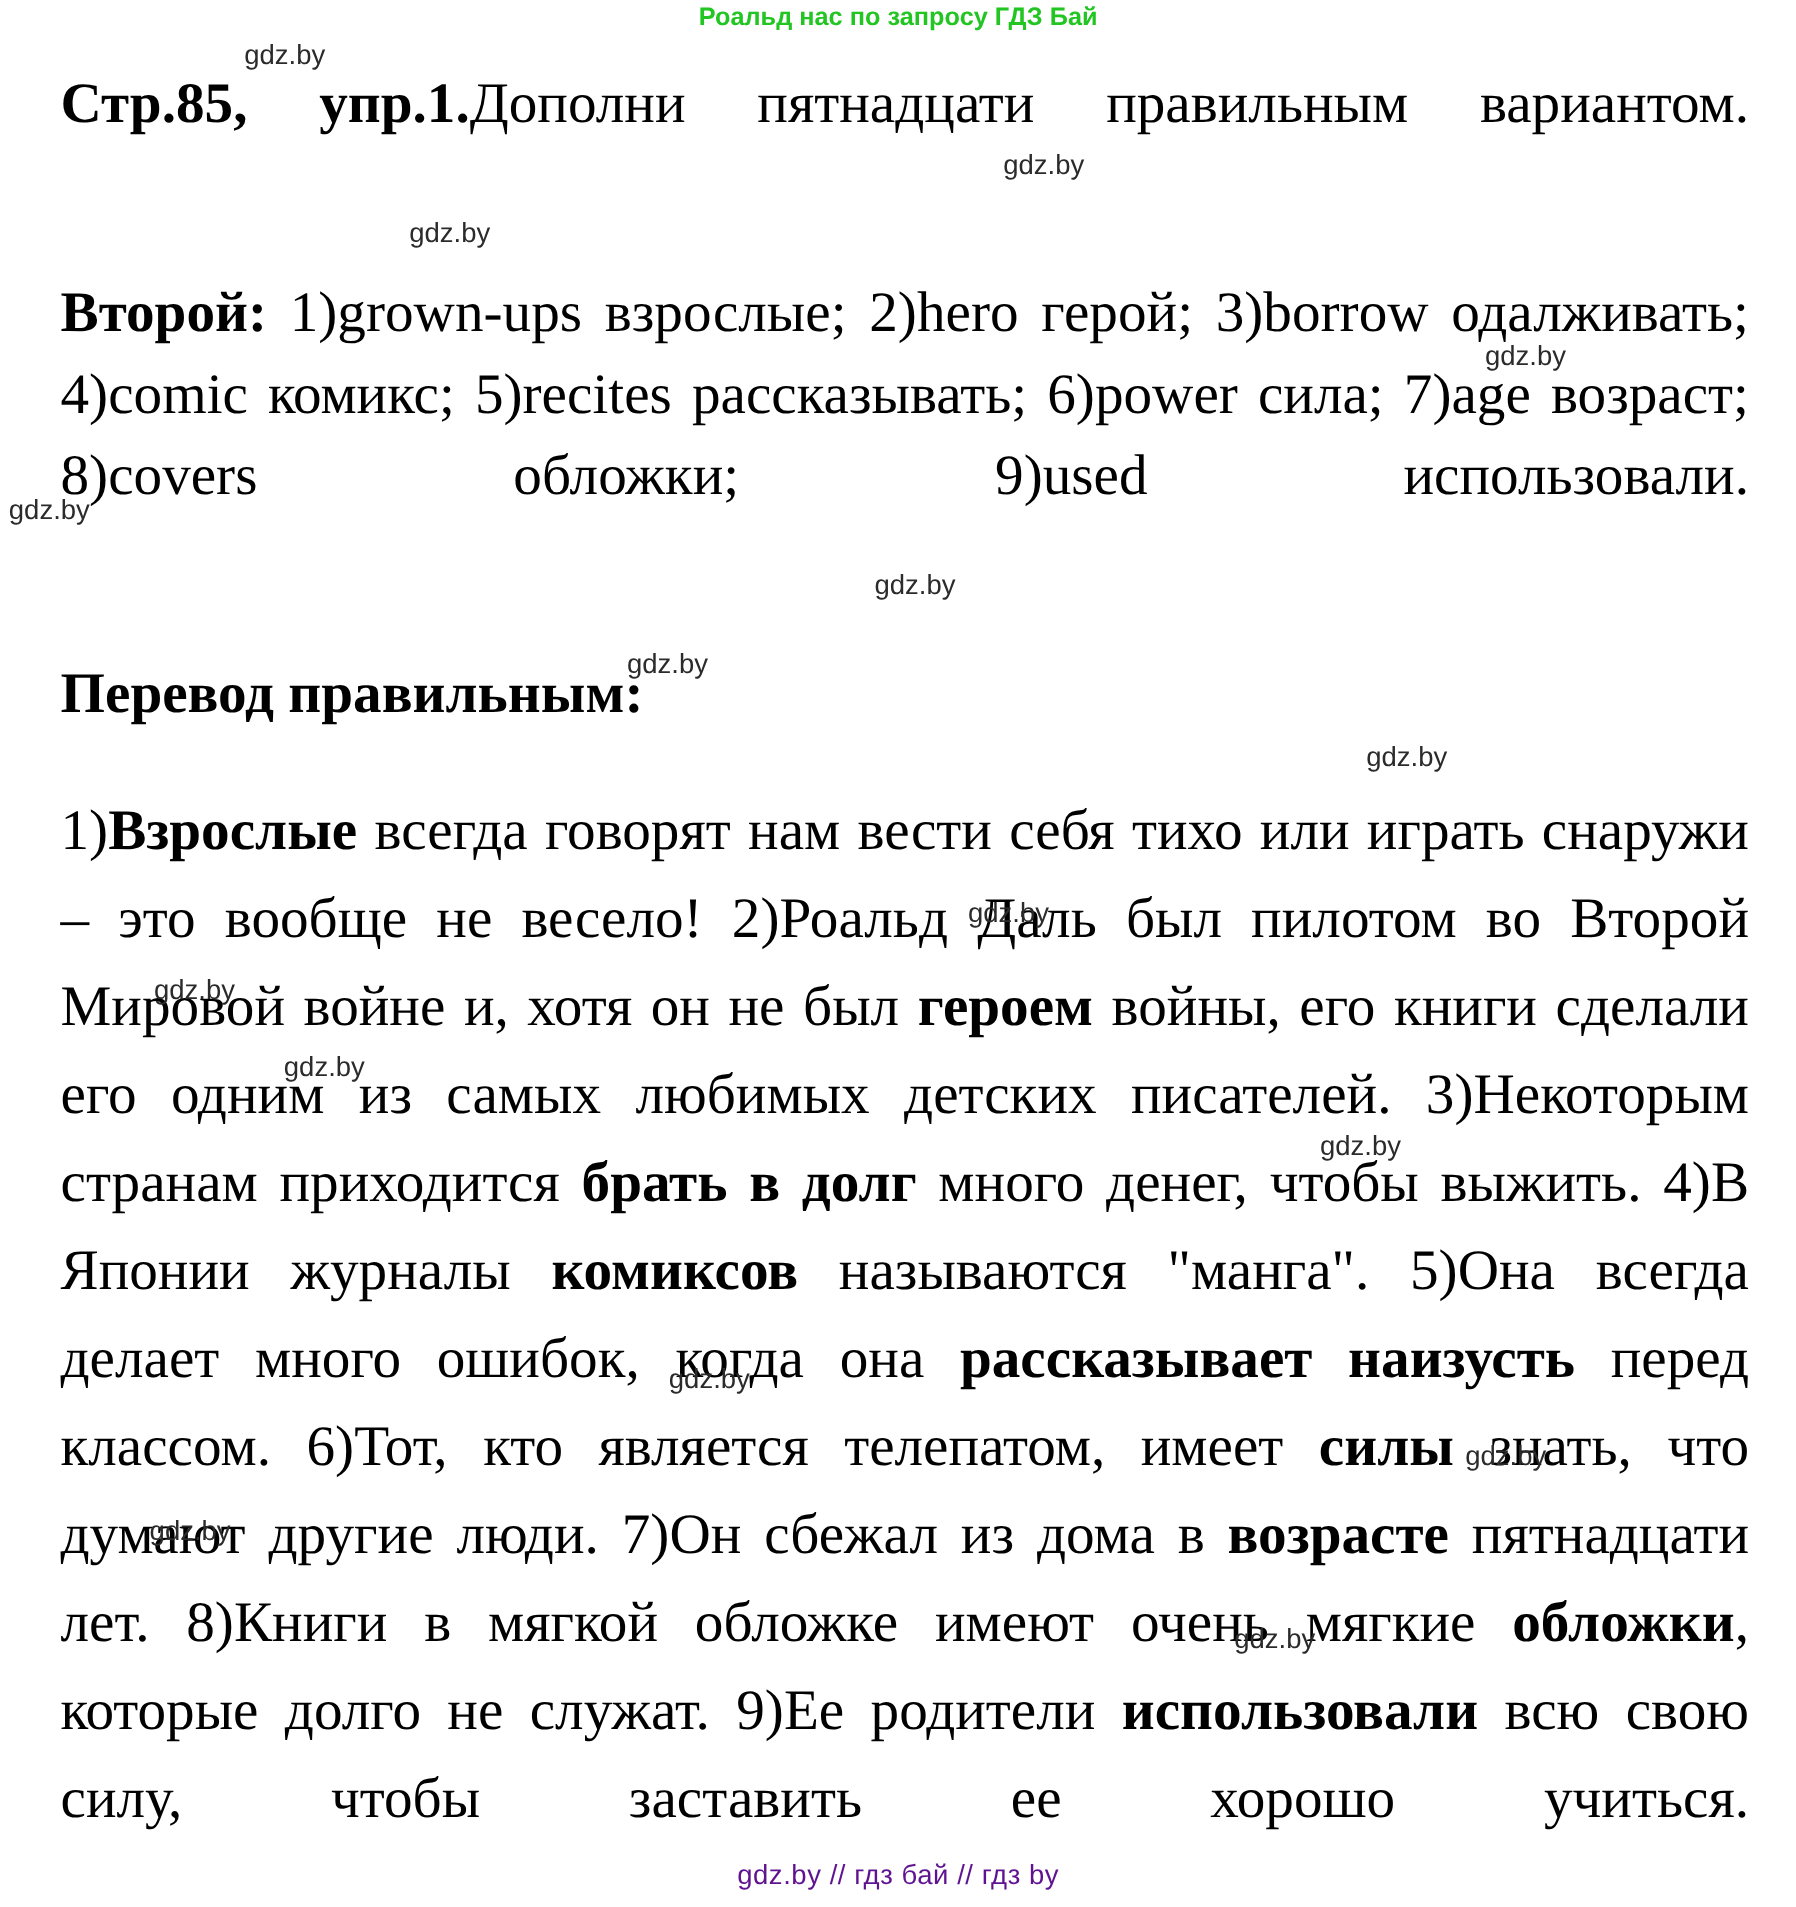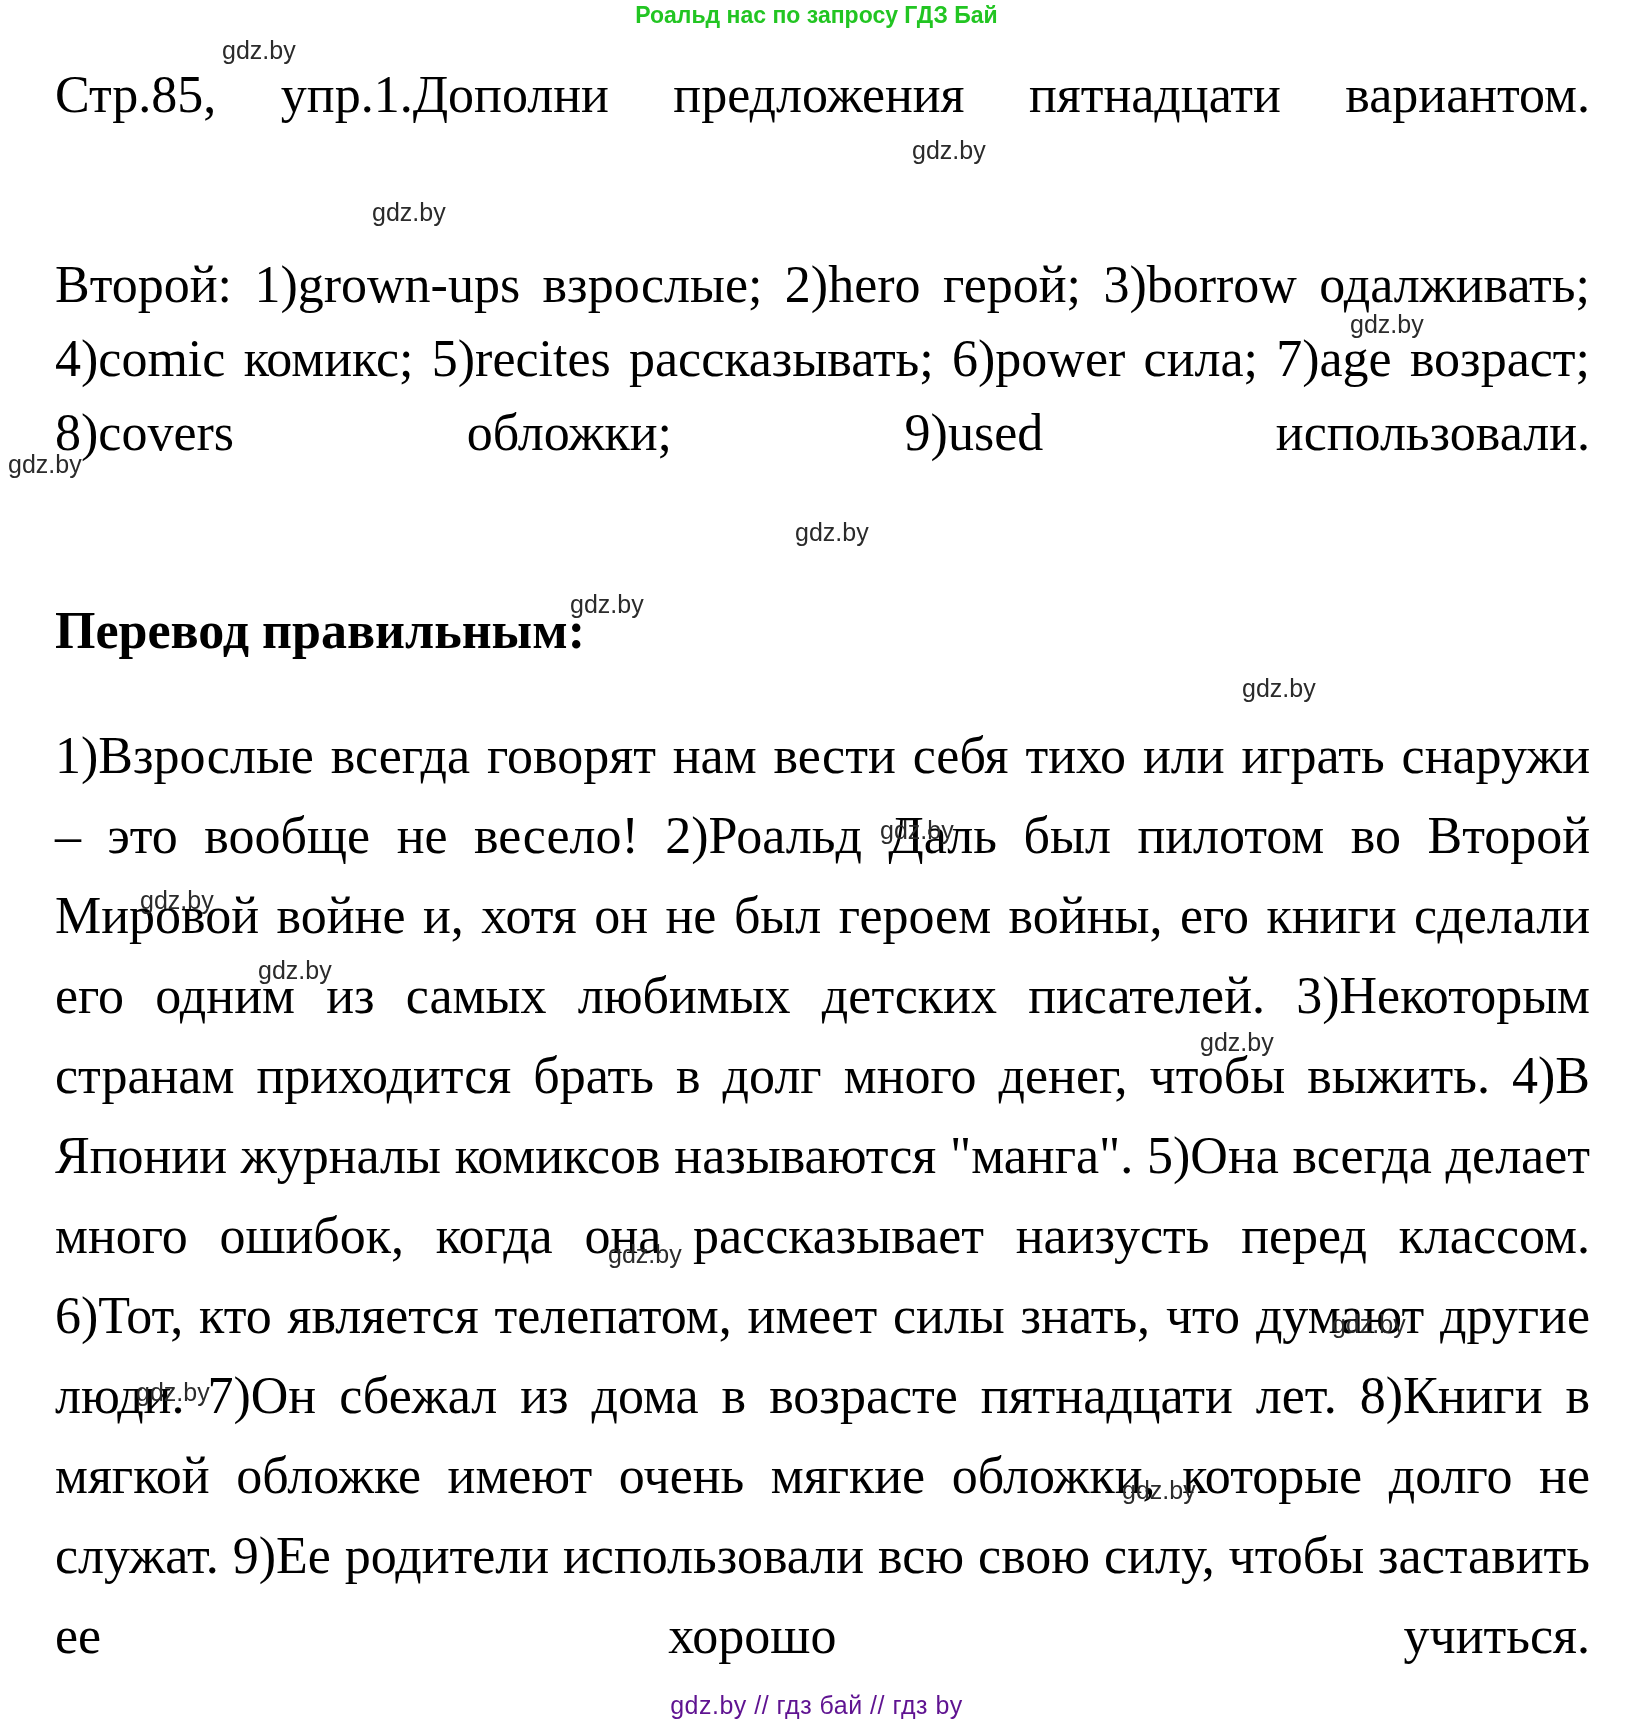--- a/index.html
+++ b/index.html
@@ -74,21 +74,21 @@
     text-justify: inter-word;
     font-size: 52px;
     line-height: 80px;
   }
   .translation-para::after {
     content: "";
     display: inline-block;
     width: 100%;
   }
 
-  b, .b { font-weight: 400; }
+  b, .b { font-weight: 700; }
 
   
   .para::after {
     content: "";
     display: inline-block;
     width: 100%;
   }
 
   
   .wm {
@@ -121,21 +121,21 @@
 <body>
 
 <div class="page">
 
   <div class="promo-bar">Роальд нас по запросу ГДЗ Бай</div>
 
   <div class="content">
 
     <p class="para task-para">
       <b>Стр.85,</b>
-      <b>упр.1.</b><span>Дополни предложения пятнадцати вариантом.</span>
+      <b>упр.1.</b><span>Дополни пятнадцати правильным вариантом.</span>
     </p>
 
     <p class="para answer-para">
       <b>Второй:</b>
       <span>1)grown-ups взрослые; 2)hero герой; 3)borrow одалживать; 4)comic комикс; 5)recites рассказывать; 6)power сила; 7)age возраст; 8)covers обложки; 9)used использовали.</span>
     </p>
 
     <p class="heading-translation">Перевод правильным:</p>
 
     <p class="translation-para" id="translation-body"><span><span>1)</span><b>Взрослые</b><span> всегда говорят нам вести себя тихо или играть снаружи – это вообще не весело!</span></span> <span><span>2)</span><span>Роальд Даль был пилотом во Второй Мировой войне и, хотя он не был </span><b>героем</b><span> войны, его книги сделали его одним из самых любимых детских писателей.</span></span> <span><span>3)</span><span>Некоторым странам приходится </span><b>брать в долг</b><span> много денег, чтобы выжить.</span></span> <span><span>4)</span><span>В Японии журналы </span><b>комиксов</b><span> называются "манга".</span></span> <span><span>5)</span><span>Она всегда делает много ошибок, когда она </span><b>рассказывает наизусть</b><span> перед классом.</span></span> <span><span>6)</span><span>Тот, кто является телепатом, имеет </span><b>силы</b><span> знать, что думают другие люди.</span></span> <span><span>7)</span><span>Он сбежал из дома в </span><b>возрасте</b><span> пятнадцати лет.</span></span> <span><span>8)</span><span>Книги в мягкой обложке имеют очень мягкие </span><b>обложки</b><span>, которые долго не служат.</span></span> <span><span>9)</span><span>Ее родители </span><b>использовали</b><span> всю свою силу, чтобы заставить ее хорошо учиться.</span></span></p>

